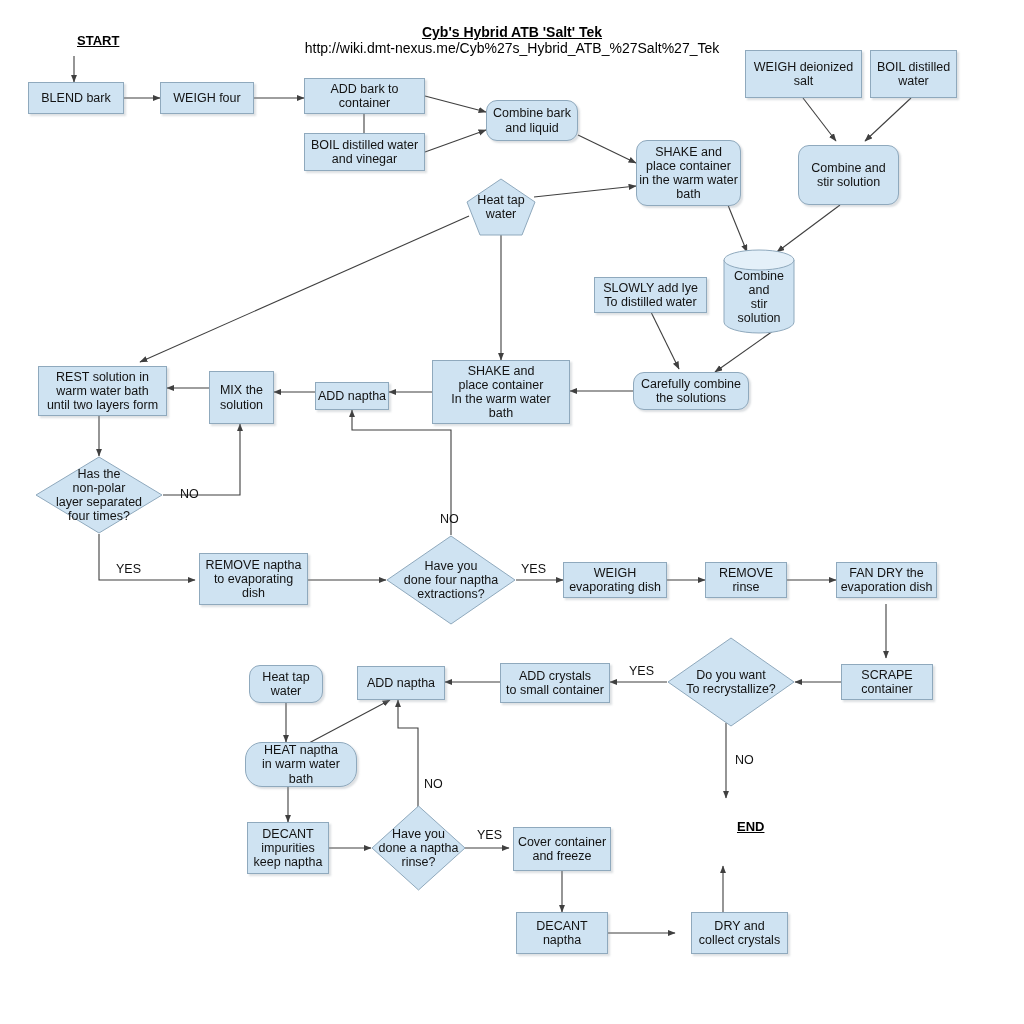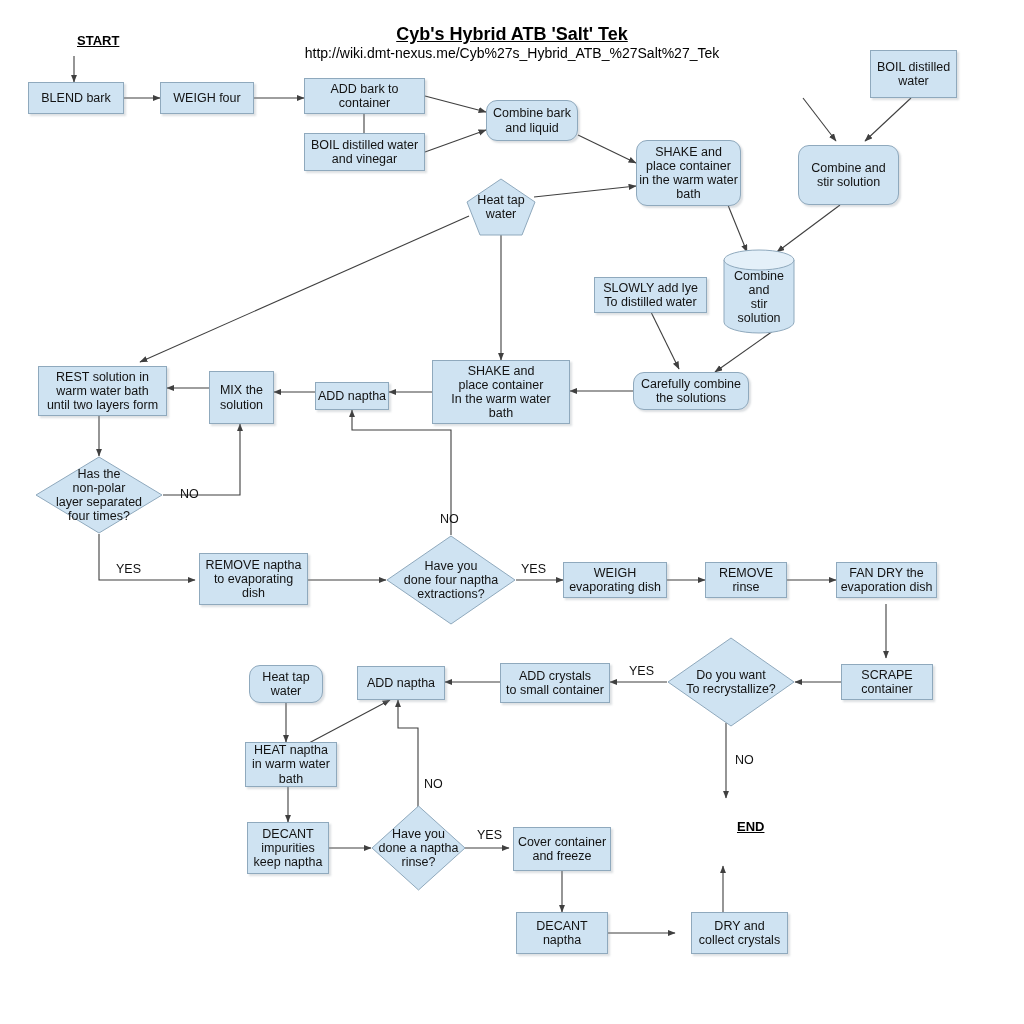--- a/index.html
+++ b/index.html
@@ -14,21 +14,21 @@
   .round{background:#cfe3f2;border:1px solid #8fa9bd;border-radius:11px;
          box-shadow:2px 2px 2px rgba(140,150,160,.30);}
   .shapewrap{position:absolute;}
   .shapewrap svg{position:absolute;left:0;top:0;overflow:visible;}
   .shapewrap .txt{position:absolute;left:0;top:0;width:100%;height:100%;
         display:flex;align-items:center;justify-content:center;text-align:center;
         font-size:12.5px;line-height:1.14;white-space:pre-line;color:#121212;}
   .diamond .txt{padding:0 6px;box-sizing:border-box;}
   .label{position:absolute;font-size:12.5px;color:#121212;}
   .titleblk{position:absolute;text-align:center;}
-  .t1{font-size:18px;font-weight:bold;text-decoration:underline;}
+  .t1{font-size:14px;font-weight:bold;text-decoration:underline;}
   .t2{font-size:14px;}
   .startend{position:absolute;font-size:13px;font-weight:bold;text-decoration:underline;margin-left:30px;}
   .cyl .txt{align-items:center;}
 </style>
 </head>
 <body>
 
 <div id="canvas">
 
   <svg class="edges" viewBox="0 0 1024 1024">
@@ -144,20 +144,22 @@
 and vinegar</div>
 
   <div class="node round" style="left:486px;top:100px;width:92px;height:41px;">Combine bark
 and liquid</div>
 
   <div class="node round" style="left:636px;top:140px;width:105px;height:66px;">SHAKE and
 place container
 in the warm water
 bath</div>
 
+  <div class="node rect" style="left:745px;top:50px;width:117px;height:48px;">WEIGH deionized
+salt</div>
 
   <div class="node rect" style="left:870px;top:50px;width:87px;height:48px;">BOIL distilled
 water</div>
 
   <div class="node round" style="left:798px;top:145px;width:101px;height:60px;">Combine and
 stir solution</div>
 
   <div class="shapewrap" style="left:466px;top:178px;width:70px;height:58px;">
     <svg width="70" height="58" viewBox="0 0 70 58">
       <polygon points="35,1 69,24 56,57 14,57 1,24" fill="#cfe3f2" stroke="#8fa9bd" stroke-width="1"></polygon>
@@ -250,21 +252,21 @@
   <div class="label" style="left:735px;top:753px;">NO</div>
 
   <div class="node rect" style="left:500px;top:663px;width:110px;height:40px;">ADD crystals
 to small container</div>
 
   <div class="node rect" style="left:357px;top:666px;width:88px;height:34px;">ADD naptha</div>
 
   <div class="node round" style="left:249px;top:665px;width:74px;height:38px;">Heat tap
 water</div>
 
-  <div class="node rect" style="left:245px;top:742px;width:92px;height:45px;">HEAT naptha
+  <div class="node rect" style="left:245px;top:742px;width:112px;height:45px;border-radius:17px;">HEAT naptha
 in warm water
 bath</div>
 
   <div class="node rect" style="left:247px;top:822px;width:82px;height:52px;">DECANT
 impurities
 keep naptha</div>
 
   <div class="shapewrap diamond" style="left:371px;top:805px;width:95px;height:86px;">
     <svg width="95" height="86" viewBox="0 0 95 86">
       <polygon points="47.5,1 94,43 47.5,85 1,43" fill="#cfe3f2" stroke="#8fa9bd" stroke-width="1"></polygon>

